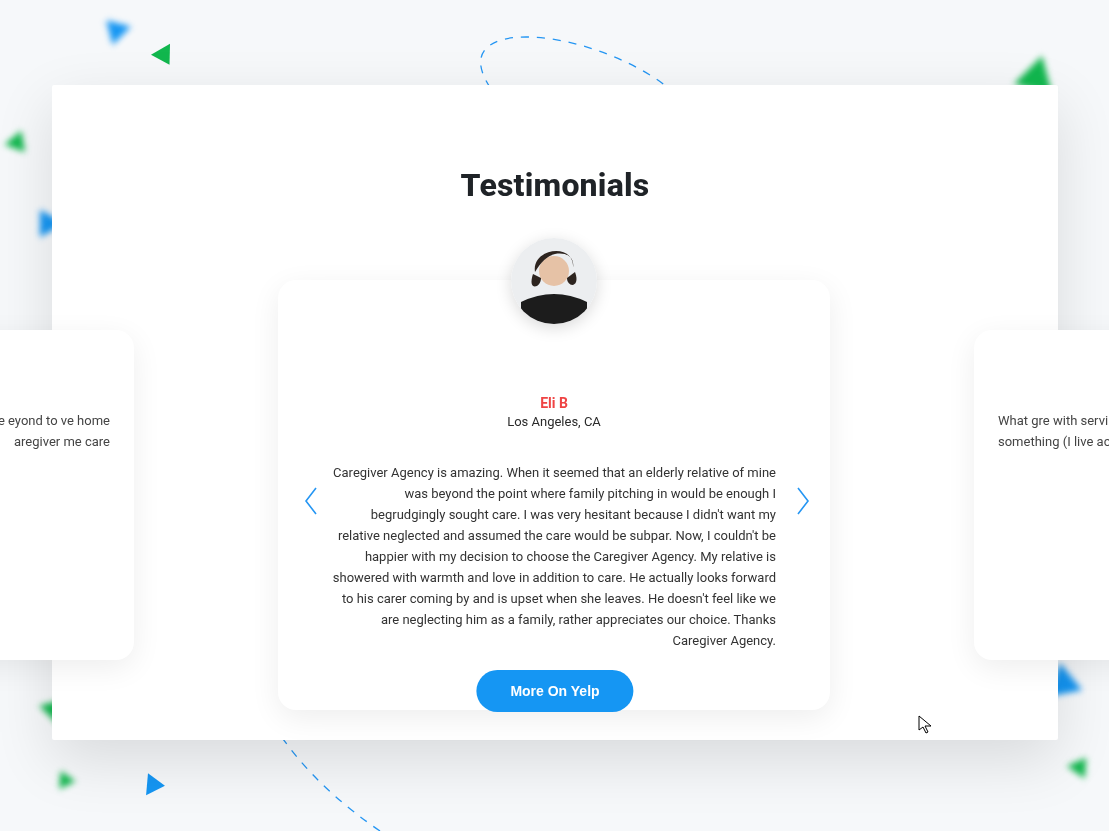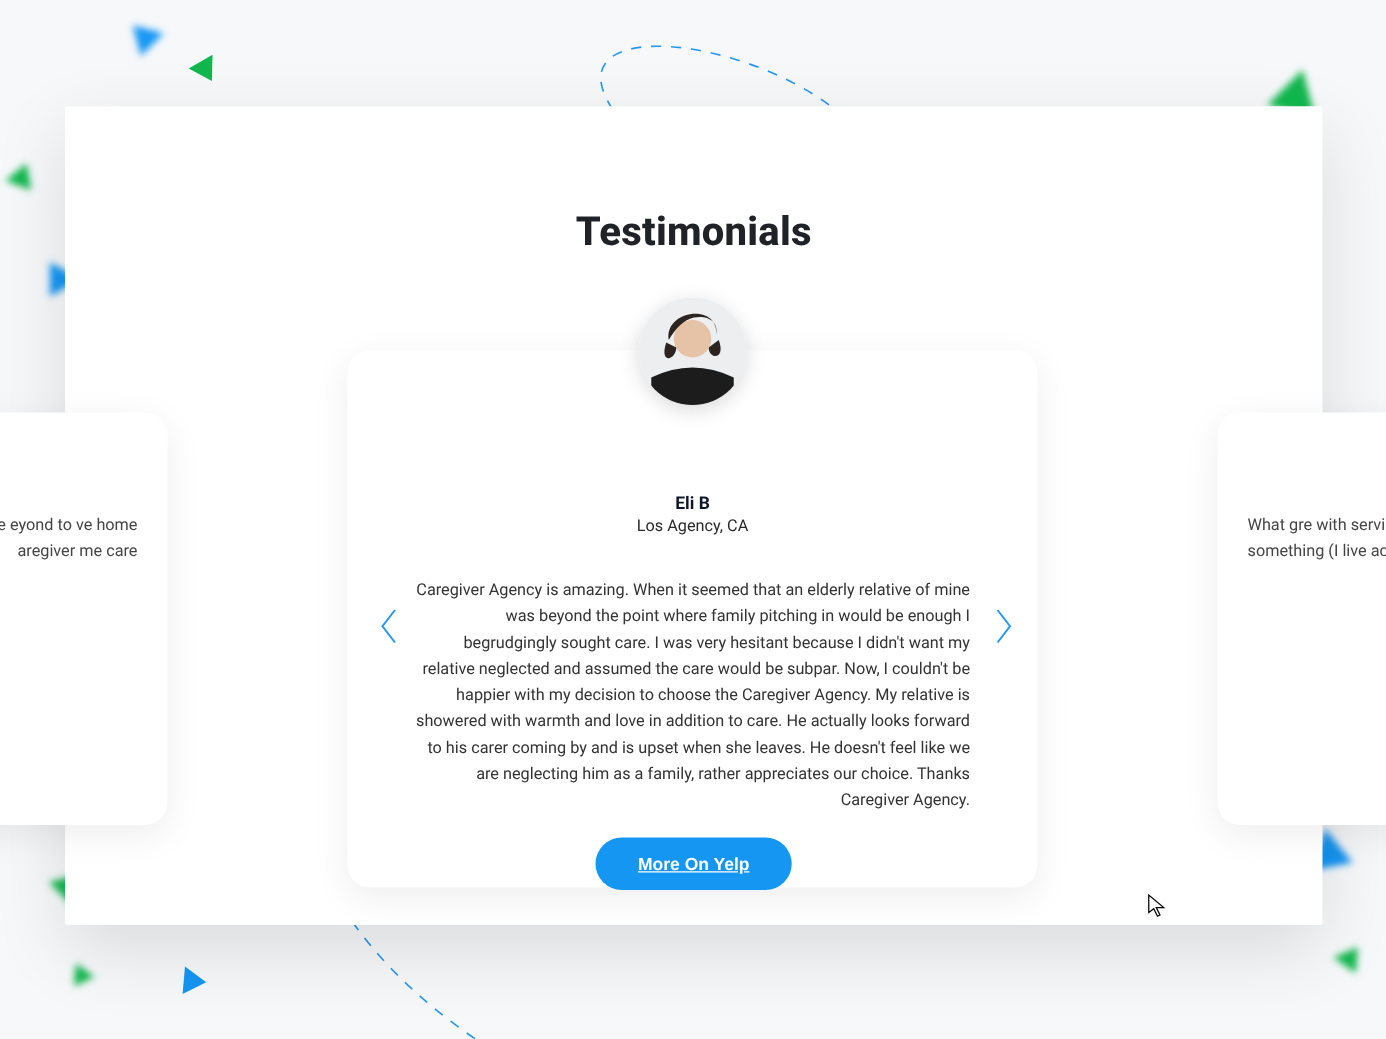--- a/index.html
+++ b/index.html
@@ -105,21 +105,21 @@
     box-shadow: 0 4px 16px rgba(0,0,0,0.15);
     overflow: hidden;
   }
   .avatar-wrap svg { width: 100%; height: 100%; display:block; }
 
   .reviewer-name {
     position: absolute;
     top: 115px;
     left: 0; right: 0;
     text-align: center;
-    color: #0f172a;
+    color: #ef4444;
     font-weight: 700;
     font-size: 14px;
   }
   .reviewer-loc {
     position: absolute;
     top: 134px;
     left: 0; right: 0;
     text-align: center;
     color: #2a2a2a;
     font-size: 13px;
@@ -151,21 +151,20 @@
     transform: translateX(-50%);
     bottom: 28px;
     background: #1596f3;
     color: #fff;
     font-weight: 700;
     font-size: 14px;
     border: none;
     border-radius: 999px;
     padding: 13px 34px;
     cursor: pointer;
-    text-decoration: underline;
   }
 
   .cursor-pointer {
     position: absolute;
     left: 866px;
     top: 630px;
     width: 16px; height: 20px;
     color: #222;
   }
 
@@ -211,21 +210,21 @@
             <rect width="86" height="86" fill="#eceef0"></rect>
             <path d="M10 64 Q 43 48 76 64 L76 86 L10 86 Z" fill="#1c1c1c"></path>
             <circle cx="43" cy="33" r="15" fill="#e6c2a6"></circle>
             <path d="M24 34 C 20 10, 64 4, 62 30 C 64 18, 54 14, 44 16 C 36 18, 30 24, 24 34 Z" fill="#2d241f"></path>
             <path d="M22 36 C 16 54, 30 50, 30 40" fill="#2d241f"></path>
             <path d="M64 34 C 70 50, 56 50, 56 40" fill="#2d241f"></path>
           </svg>
         </div>
 
         <div class="reviewer-name">Eli B</div>
-        <div class="reviewer-loc">Los Agency, CA</div>
+        <div class="reviewer-loc">Los Angeles, CA</div>
         <div class="review-body">Caregiver Agency is amazing. When it seemed that an elderly relative of mine was beyond the point where family pitching in would be enough I begrudgingly sought care. I was very hesitant because I didn't want my relative neglected and assumed the care would be subpar. Now, I couldn't be happier with my decision to choose the Caregiver Agency. My relative is showered with warmth and love in addition to care. He actually looks forward to his carer coming by and is upset when she leaves. He doesn't feel like we are neglecting him as a family, rather appreciates our choice. Thanks Caregiver Agency.</div>
       </div>
 
       <div class="nav-arrow prev">
         <svg viewBox="0 0 20 32">
           <polyline points="14,3 4,16 14,29" fill="none" stroke="currentColor" stroke-width="1.6"></polyline>
         </svg>
       </div>
 
       <div class="nav-arrow next">

